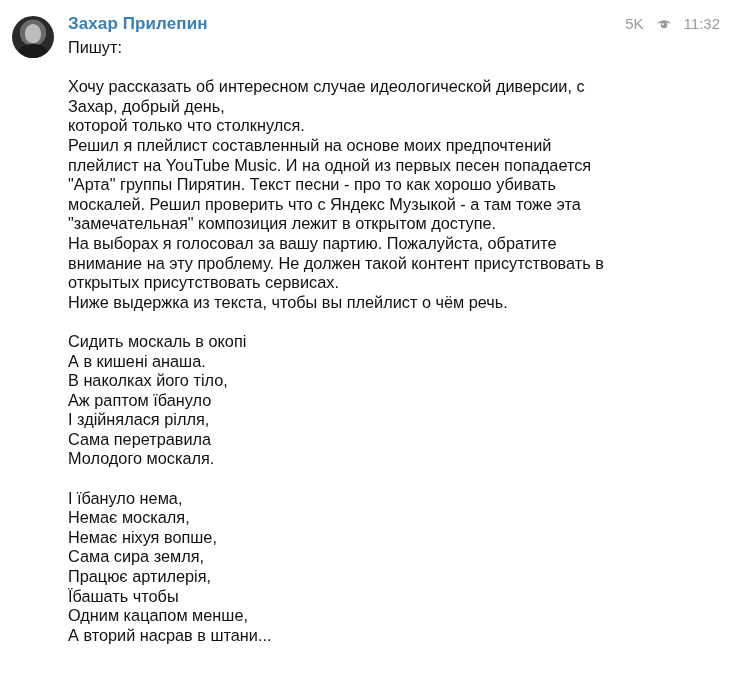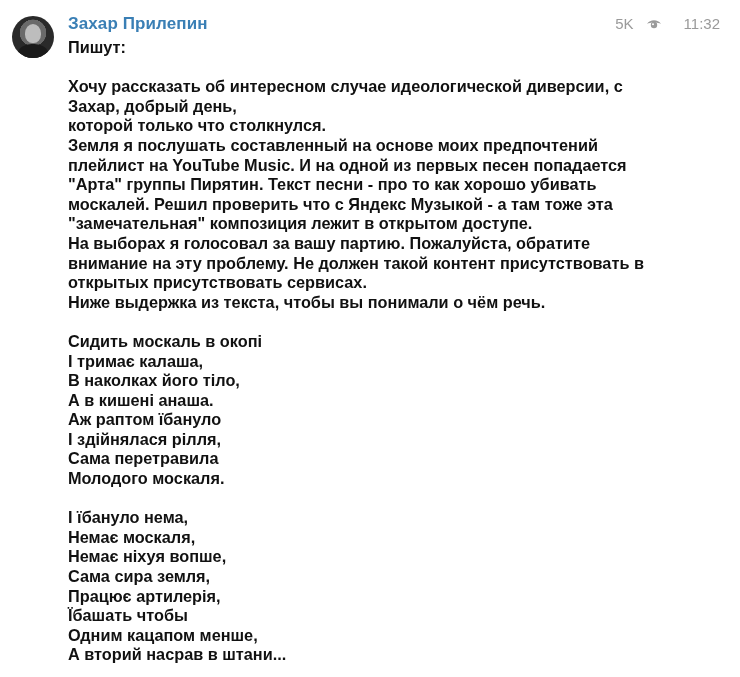--- a/index.html
+++ b/index.html
@@ -10,22 +10,22 @@
             background: radial-gradient(circle at 50% 40%, #c9c9c9 0 22%, #6a6a6a 23% 40%, #2a2a2a 41% 100%);
             overflow: hidden; }
   .avatar .head { position: absolute; left: 13px; top: 8px; width: 16px; height: 19px; border-radius: 50% 50% 45% 45%;
                   background: #bdbdbd; }
   .avatar .body { position: absolute; left: 6px; top: 28px; width: 30px; height: 20px; border-radius: 45% 45% 0 0;
                   background: #1a1a1a; }
   .author { position: absolute; left: 68px; top: 14px; font-size: 17px; font-weight: 700; color: #3a7fb5;
             letter-spacing: 0.1px; }
   .meta { position: absolute; right: 20px; top: 15px; font-size: 15px; color: #9a9a9a; display: flex; align-items: center; gap: 12px; }
   .eye-icon { width: 16px; height: 12px; display: inline-block; }
-  .meta .time { margin-left: 10px; }
-  .content { position: absolute; left: 68px; top: 38px; width: 660px; font-size: 16.3px; line-height: 19.6px; font-weight: bold; }
+  .meta .time { }
+  .content { position: absolute; left: 68px; top: 38px; width: 660px; font-size: 16.3px; line-height: 19.6px; }
   .content p { margin: 0; white-space: pre-wrap; }
   .gap { height: 19.6px; }
 </style>
 </head>
 <body>
 
 <div class="post">
   <div class="avatar">
     <div class="head"></div>
     <div class="body"></div>
@@ -42,34 +42,33 @@
     </svg>
     <span class="time">11:32</span>
   </div>
 
   <div class="content">
     <p>Пишут:</p>
     <div class="gap"></div>
     <p>Хочу рассказать об интересном случае идеологической диверсии, с</p>
     <p>Захар, добрый день,</p>
     <p>которой только что столкнулся.</p>
-    <p>Земля я послушать составленный на основе моих предпочтений</p>
+    <p>Решил я плейлист составленный на основе моих предпочтений</p>
     <p>плейлист на YouTube Music. И на одной из первых песен попадается</p>
     <p>"Арта" группы Пирятин. Текст песни - про то как хорошо убивать</p>
     <p>москалей. Решил проверить что с Яндекс Музыкой - а там тоже эта</p>
     <p>"замечательная" композиция лежит в открытом доступе.</p>
     <p>На выборах я голосовал за вашу партию. Пожалуйста, обратите</p>
     <p>внимание на эту проблему. Не должен такой контент присутствовать в</p>
     <p>открытых присутствовать сервисах.</p>
-    <p>Ниже выдержка из текста, чтобы вы понимали о чём речь.</p>
+    <p>Ниже выдержка из текста, чтобы вы плейлист о чём речь.</p>
     <div class="gap"></div>
     <p>Сидить москаль в окопі</p>
-    <p>І тримає калаша,</p>
+    <p>А в кишені анаша.</p>
     <p>В наколках його тіло,</p>
-    <p>А в кишені анаша.</p>
     <p>Аж раптом їбануло</p>
     <p>І здійнялася рілля,</p>
     <p>Сама перетравила</p>
     <p>Молодого москаля.</p>
     <div class="gap"></div>
     <p>І їбануло нема,</p>
     <p>Немає москаля,</p>
     <p>Немає ніхуя вопше,</p>
     <p>Сама сира земля,</p>
     <p>Працює артилерія,</p>

